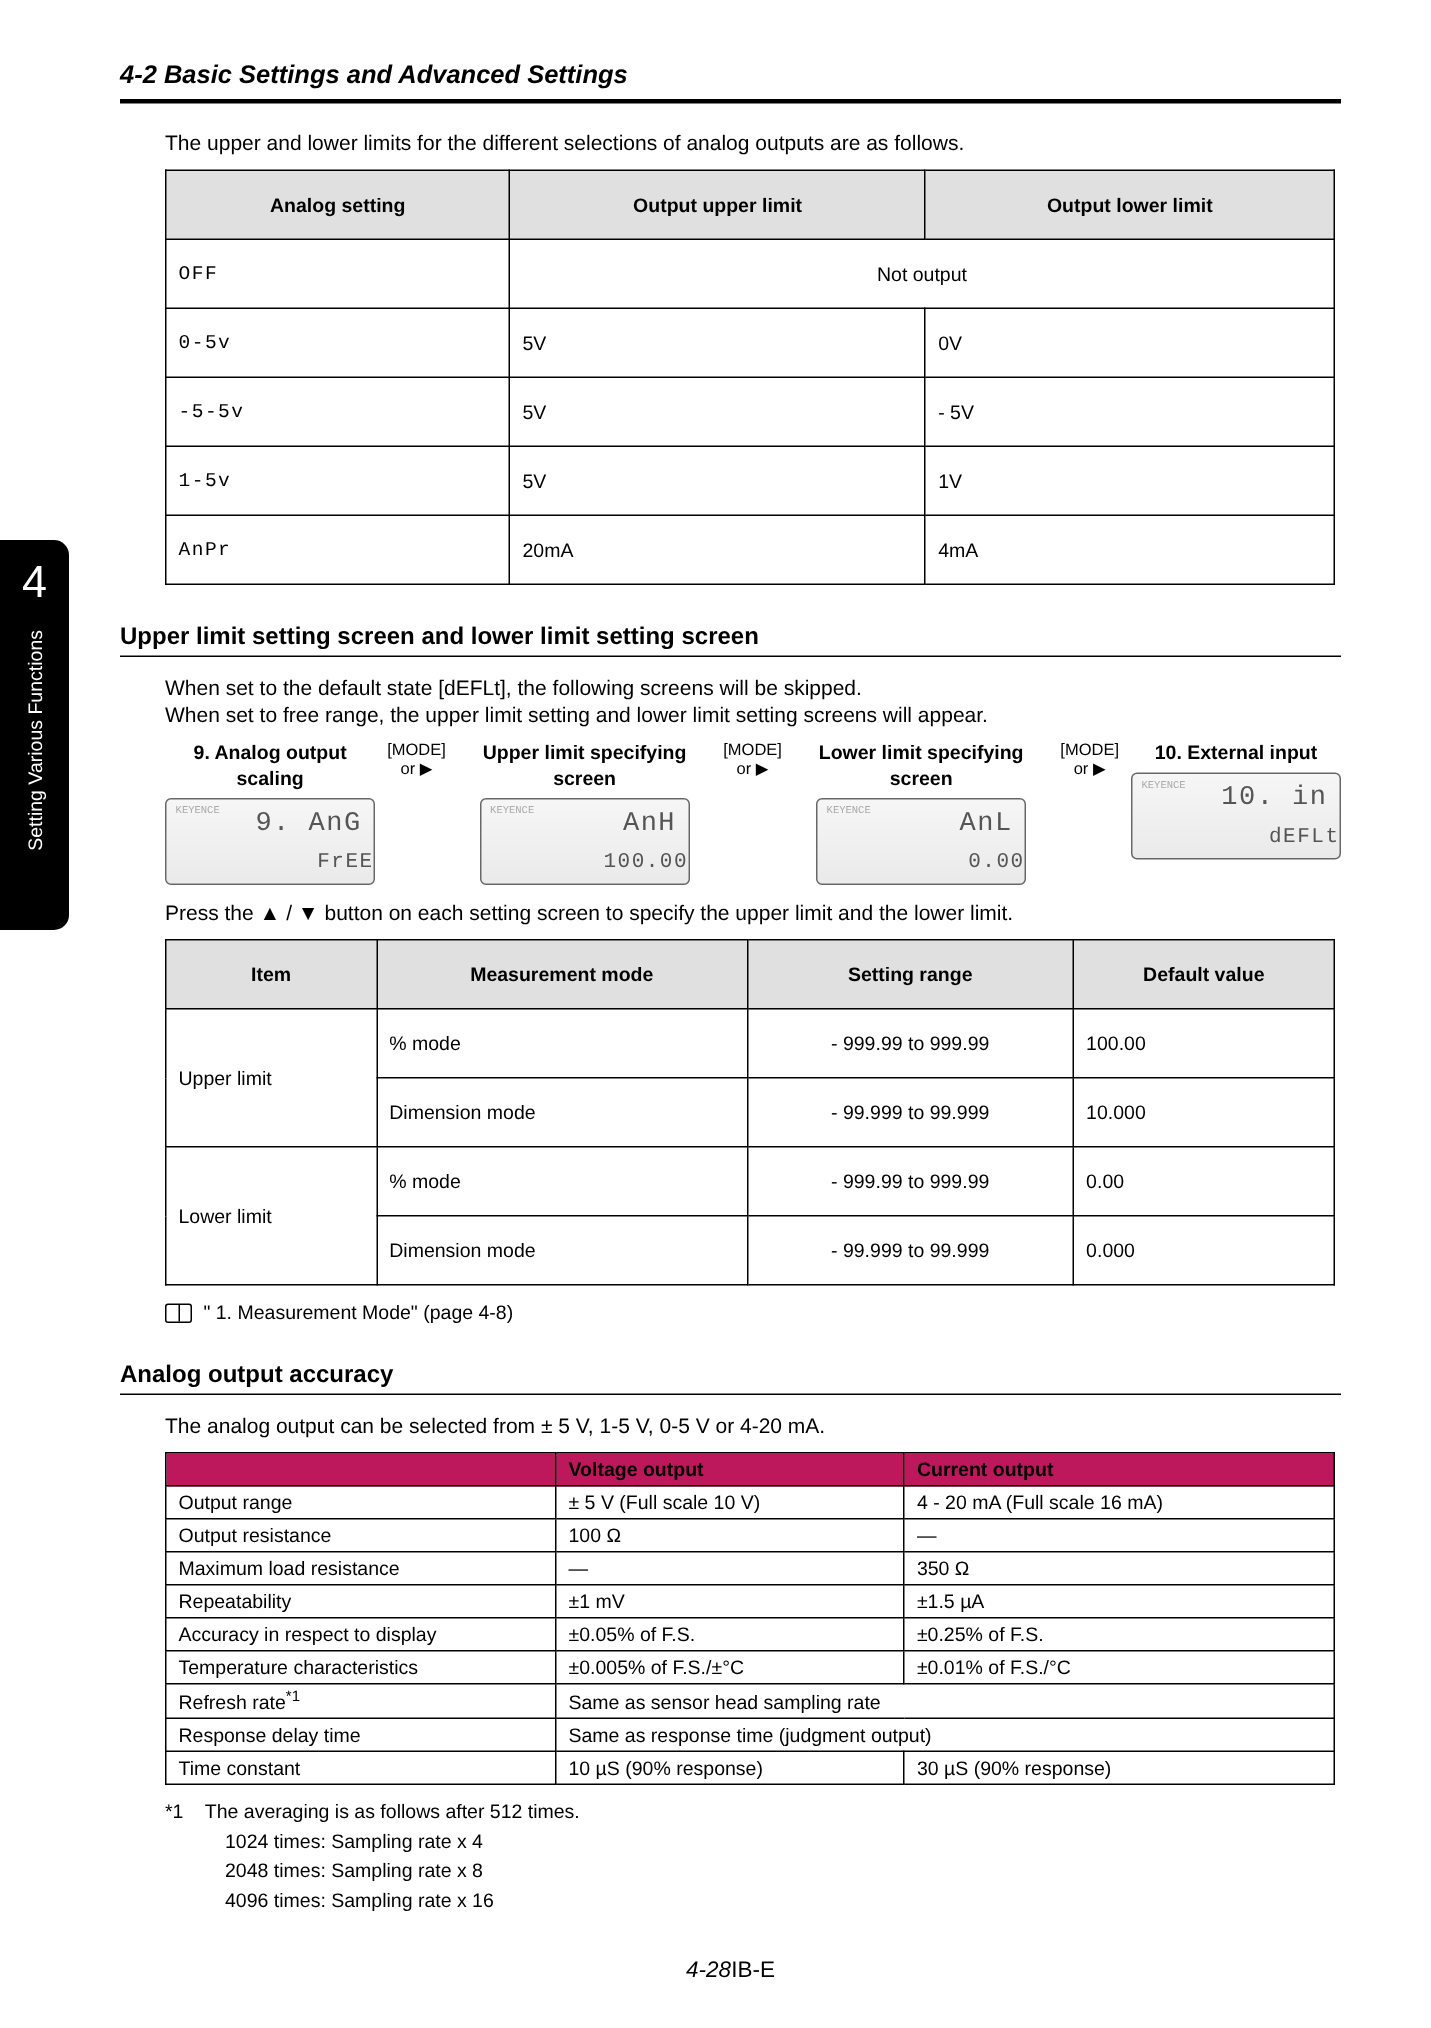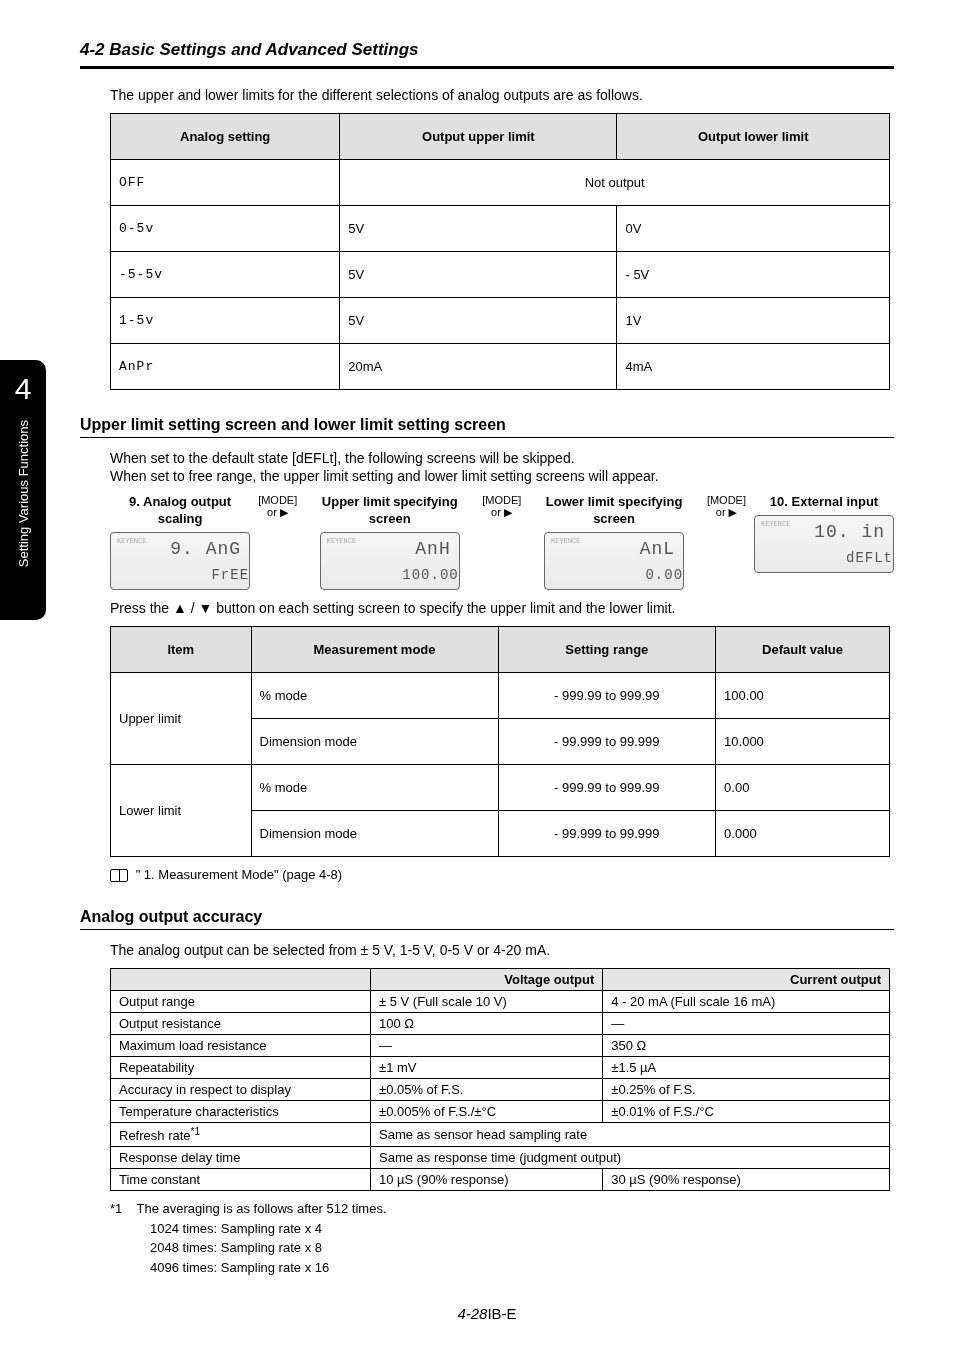--- a/index.html
+++ b/index.html
@@ -96,21 +96,21 @@
   .book-icon {
     display: inline-block; width: 18px; height: 13px;
     border: 1px solid #000; border-radius: 2px;
     position: relative; vertical-align: middle; margin-right: 4px;
   }
   .book-icon::after {
     content:""; position:absolute; left:50%; top:0; bottom:0; width:1px; background:#000;
   }
   .output-tbl { width: 780px; margin-left:30px; border-collapse: collapse; font-size: 13px; }
   .output-tbl th, .output-tbl td { border:1px solid #000; padding:3px 8px; vertical-align:middle;}
-  .output-tbl th { background:#e5e5e5; font-weight:bold; text-align:right;}
+  .output-tbl th { background:#be185d; font-weight:bold; text-align:left;}
   .output-tbl td.center { text-align:left;}
   .footer {
     position:absolute; bottom:30px; left:80px; right:60px;
     display:flex; justify-content:center; font-style:italic; font-size:15px;
   }
   .note-block { margin-left:30px; margin-top:8px; font-size:13px; line-height:1.5;}
   .note-block .indent { margin-left:40px;}
   .superscript { vertical-align: super; font-size: 10px; }
 </style>
 </head>

